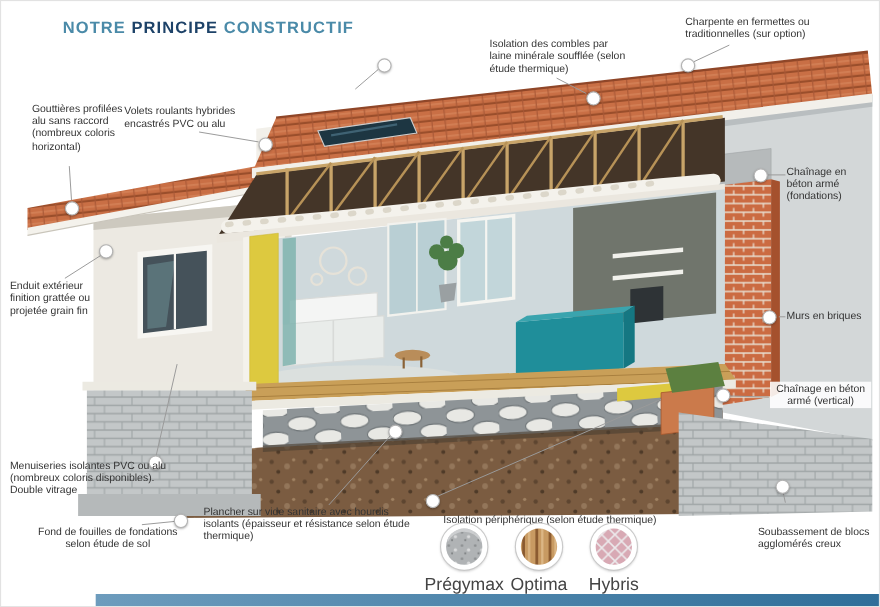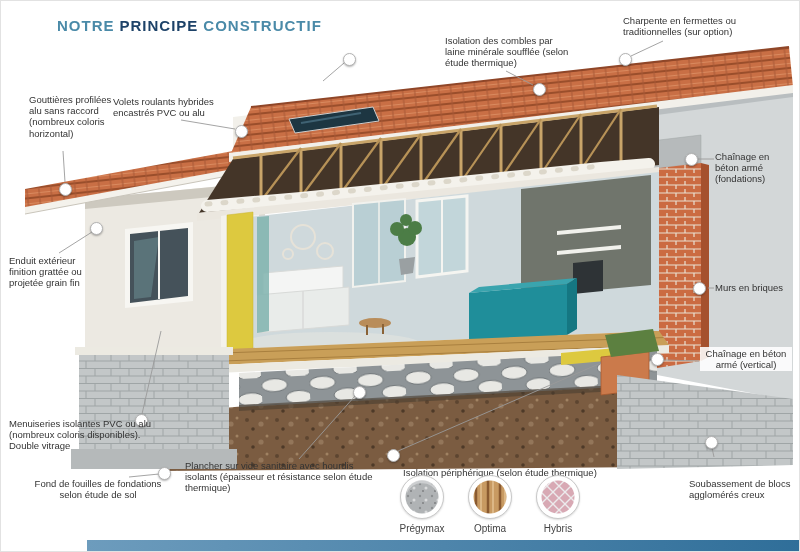--- a/index.html
+++ b/index.html
@@ -36,21 +36,21 @@
   
   .dot{position:absolute;width:11px;height:11px;border-radius:50%;
        background:#fff;border:1px solid #b3b3b3;box-shadow:0 1px 2px rgba(0,0,0,.3);}
 
   
   .legend{position:absolute;left:389px;top:474px;display:flex;gap:4px;}
   .legend-item{width:64px;display:flex;flex-direction:column;align-items:center;}
   .legend-circle{width:42px;height:42px;border-radius:50%;background:#fff;
       border:1px solid #c9c9c9;display:flex;align-items:center;justify-content:center;
       box-shadow:0 1px 2px rgba(0,0,0,.15);}
-  .legend-label{margin-top:4px;font-size:10px;color:#444;text-align:center;}
+  .legend-label{margin-top:4px;font-size:16px;color:#444;text-align:center;}
 
   
   .bottom-bar{position:absolute;left:86px;top:539px;width:714px;height:13px;
       background:linear-gradient(90deg,#6d9cbd,#2f6e99);}
 </style>
 </head>
 <body>
 
 <div id="stage">
 

